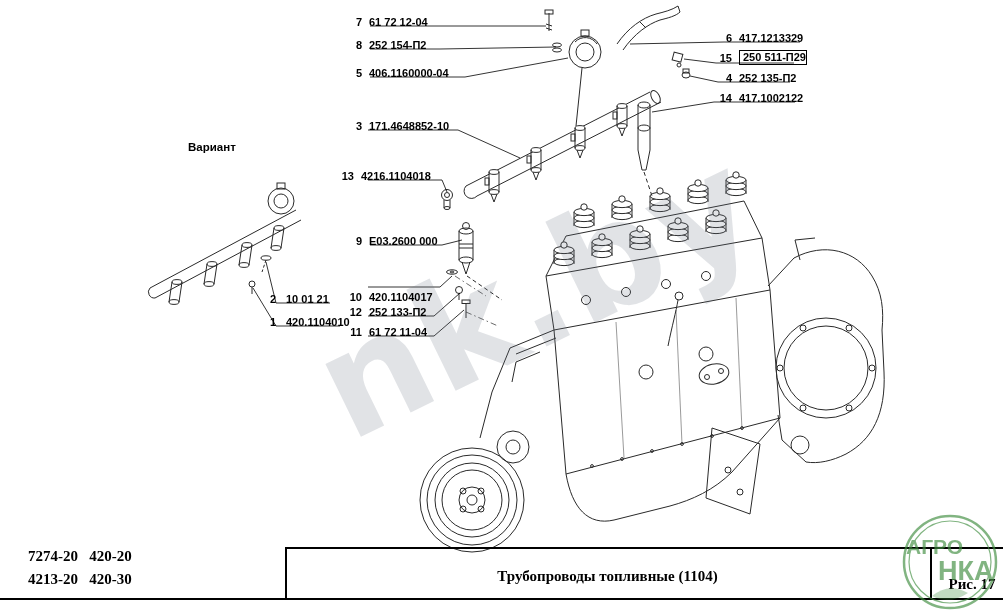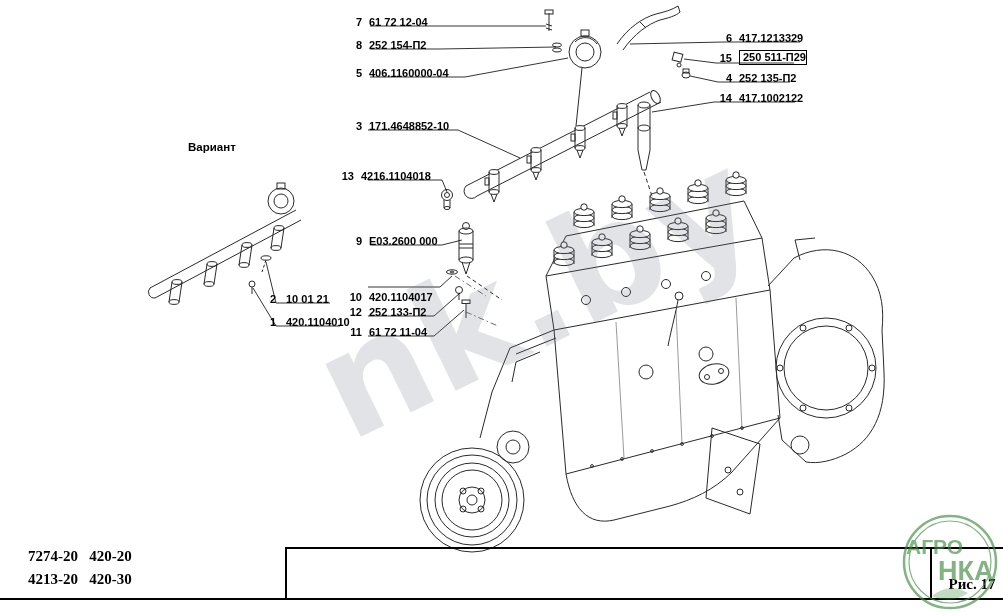--- a/index.html
+++ b/index.html
@@ -361,20 +361,21 @@
     <span class="part">420.1104010</span>
   </div>
 
   <div class="footer-line" style="left:285px;top:547px;width:718px;height:1.5px"></div>
   <div class="footer-line" style="left:285px;top:547px;width:1.5px;height:52px"></div>
   <div class="footer-line" style="left:930px;top:547px;width:1.5px;height:52px"></div>
   <div class="footer-line" style="left:0;top:598px;width:1003px;height:1.5px"></div>
 
   <div class="models" style="top:548px">7274-20   420-20</div>
   <div class="models" style="top:571px">4213-20   420-30</div>
+  <div class="drawing-title">Трубопроводы топливные (1104)</div>
   <div class="figure-number">Рис. 17</div>
 
   <div class="logo">
     <svg width="116" height="112" viewBox="0 0 116 112">
       <circle cx="58" cy="56" r="46" fill="none" stroke="#3f8d3f" stroke-width="2.5"></circle>
       <circle cx="58" cy="56" r="41" fill="none" stroke="#3f8d3f" stroke-width="1.2"></circle>
       <text x="14" y="48" font-family="Liberation Sans, sans-serif" font-size="21" font-weight="bold" fill="#3f8d3f">АГРО</text>
       <text x="46" y="74" font-family="Liberation Sans, sans-serif" font-size="27" font-weight="bold" fill="#3f8d3f">НКА</text>
       <path d="M40,90 Q57,76 76,87 Q58,99 40,90 Z" fill="#3f8d3f" opacity="0.5"></path>
     </svg>

